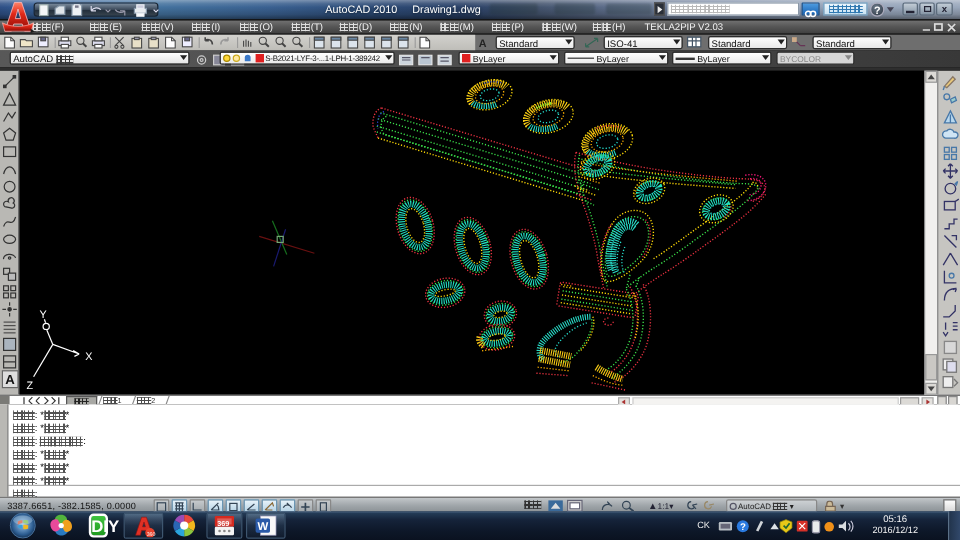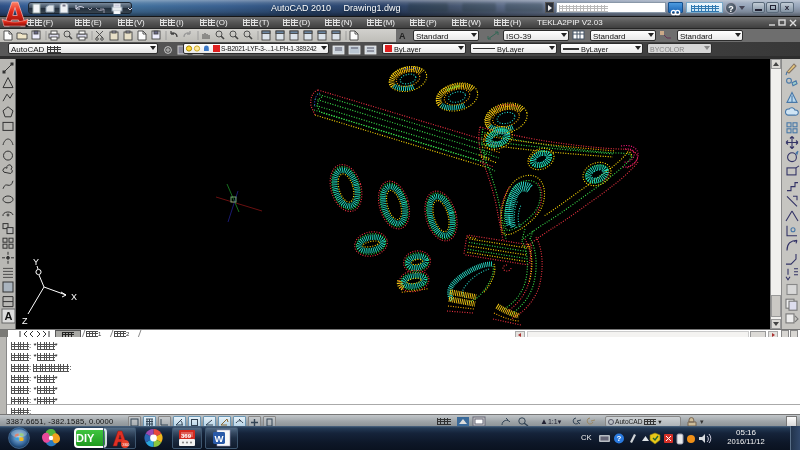--- a/index.html
+++ b/index.html
@@ -175,21 +175,21 @@
           <path d="M354,1 L354,4 L357,4" fill="none"></path>
         </g>
       </svg>
       <svg class="abs" style="left:398px;top:1px" width="12" height="11">
         <text x="1" y="9" font-size="9" font-weight="bold" fill="#222" font-family="Liberation Sans">A</text>
       </svg>
 <div class="combo" style="left:413px;top:1px;width:66px"><span style="position:relative;top:1px">Standard</span><span class="da"></span></div>
 <svg class="abs" style="left:486px;top:1px" width="14" height="11">
         <path d="M2,9 L12,2 M2,9 l3,0 M2,9 l0,-3 M12,2 l-3,0 M12,2 l0,3" stroke="#365" fill="none"></path>
       </svg>
-<div class="combo" style="left:503px;top:1px;width:66px"><span style="position:relative;top:1px">ISO-39</span><span class="da"></span></div>
+<div class="combo" style="left:503px;top:1px;width:66px"><span style="position:relative;top:1px">ISO-41</span><span class="da"></span></div>
 <svg class="abs" style="left:572px;top:1px" width="14" height="11">
         <rect x="1" y="1" width="11" height="8" fill="#fff" stroke="#456"></rect>
         <path d="M1,4 L12,4 M5,1 L5,9 M8,1 L8,9" stroke="#456"></path>
       </svg>
 <div class="combo" style="left:590px;top:1px;width:66px"><span style="position:relative;top:1px">Standard</span><span class="da"></span></div>
 <svg class="abs" style="left:659px;top:1px" width="14" height="11">
         <path d="M2,2 L8,8 M8,8 l4,0" stroke="#635" fill="none"></path>
         <rect x="1" y="1" width="4" height="4" fill="#ca8"></rect>
       </svg>
 <div class="combo" style="left:677px;top:1px;width:66px"><span style="position:relative;top:1px">Standard</span><span class="da"></span></div>
@@ -712,21 +712,21 @@
       </svg>
 <svg class="abs" style="left:40px;top:2px" width="22" height="20" viewBox="0 0 22 20">
         <g transform="translate(11,10)">
           <path d="M0,0 C-8,-2 -6,-9 0,-9 C3,-9 5,-7 5,-4 Z" fill="#52b43c"></path>
           <path d="M0,0 C8,-2 8,6 2,8 C-1,9 -5,7 -5,4 Z" fill="#2a7ac0"></path>
           <path d="M0,0 C2,-8 9,-5 9,1 C9,4 6,6 3,5 Z" fill="#f0a01e"></path>
           <path d="M0,0 C-2,8 -9,5 -9,-1 C-9,-4 -6,-6 -3,-5 Z" fill="#e84a9a"></path>
           <circle r="2.2" fill="#fff"></circle>
         </g>
       </svg>
-<div class="abs" style="left:74px;top:2px;width:33px;height:20px;background:linear-gradient(180deg,#3fc43f,#1f9a1f);border:2px solid #fff;border-radius:4px;color:#fff;font-weight:bold;font-size:11px;line-height:16px;letter-spacing:0">DIY</div>
+<div class="abs" style="left:74px;top:2px;width:16px;height:20px;background:linear-gradient(180deg,#3fc43f,#1f9a1f);border:2px solid #fff;border-radius:4px;color:#fff;font-weight:bold;font-size:14px;line-height:16px;letter-spacing:0">DIY</div>
 <div class="tile" style="left:103px;width:33px"></div>
 <svg class="abs" style="left:110px;top:3px" width="20" height="19" viewBox="0 0 20 19">
         <path d="M3,17 L8,2 L12,2 L17,17 L13,17 L12,13 L8,13 L7,17 Z M8.8,10 L11.2,10 L10,6 Z" fill="#e03024" stroke="#8e1410" stroke-width=".5"></path>
         <circle cx="15" cy="15" r="4" fill="#e8402a"></circle>
         <text x="12.2" y="17.4" font-size="4.4" fill="#fff" font-family="Liberation Sans">360</text>
       </svg>
 <svg class="abs" style="left:143px;top:2px" width="21" height="20" viewBox="0 0 21 20">
         <g transform="translate(10.5,10)">
           <path d="M0,-9 A9,9 0 0 1 7.8,-4.5 L0,0 Z" fill="#e8483c"></path>
           <path d="M7.8,-4.5 A9,9 0 0 1 7.8,4.5 L0,0 Z" fill="#f2b81e"></path>
@@ -765,17 +765,17 @@
         <path d="M55,6 l2,2 l3,-4" stroke="#263" stroke-width="1.4" fill="none"></path>
 <rect x="66" y="2" width="9" height="9" rx="1" fill="#d43028"></rect>
         <path d="M68,9 L73,4 M68,4 l5,5" stroke="#fff" stroke-width="1"></path>
 <rect x="79" y="2" width="6" height="10" rx="1.6" fill="#e8eaec" stroke="#99a"></rect>
 <circle cx="93" cy="7" r="4" fill="#f09018"></circle>
 <path d="M101,5 L104,5 L107,2 L107,11 L104,8 L101,8 Z" fill="#d8dce0"></path>
         <path d="M109,4 a4,4 0 0 1 0,6 M111,2 a6.5,6.5 0 0 1 0,9" stroke="#ccd" fill="none" stroke-width="1"></path>
 </svg>
 <div class="abs" style="left:716px;top:2px;width:60px;height:20px;color:#f4f4f4;font-size:8px;text-align:center">
         <div>05:16</div>
-        <div style="font-size:7.6px">2016/11/12</div>
+        <div style="font-size:7.6px">2016/12/12</div>
       </div>
 <div class="abs" style="left:790px;top:0;width:10px;height:24px;background:linear-gradient(90deg,#22344c,#31486a);border-left:1px solid #5a7088"></div>
     </div>
 </div>
 
 </body></html>

